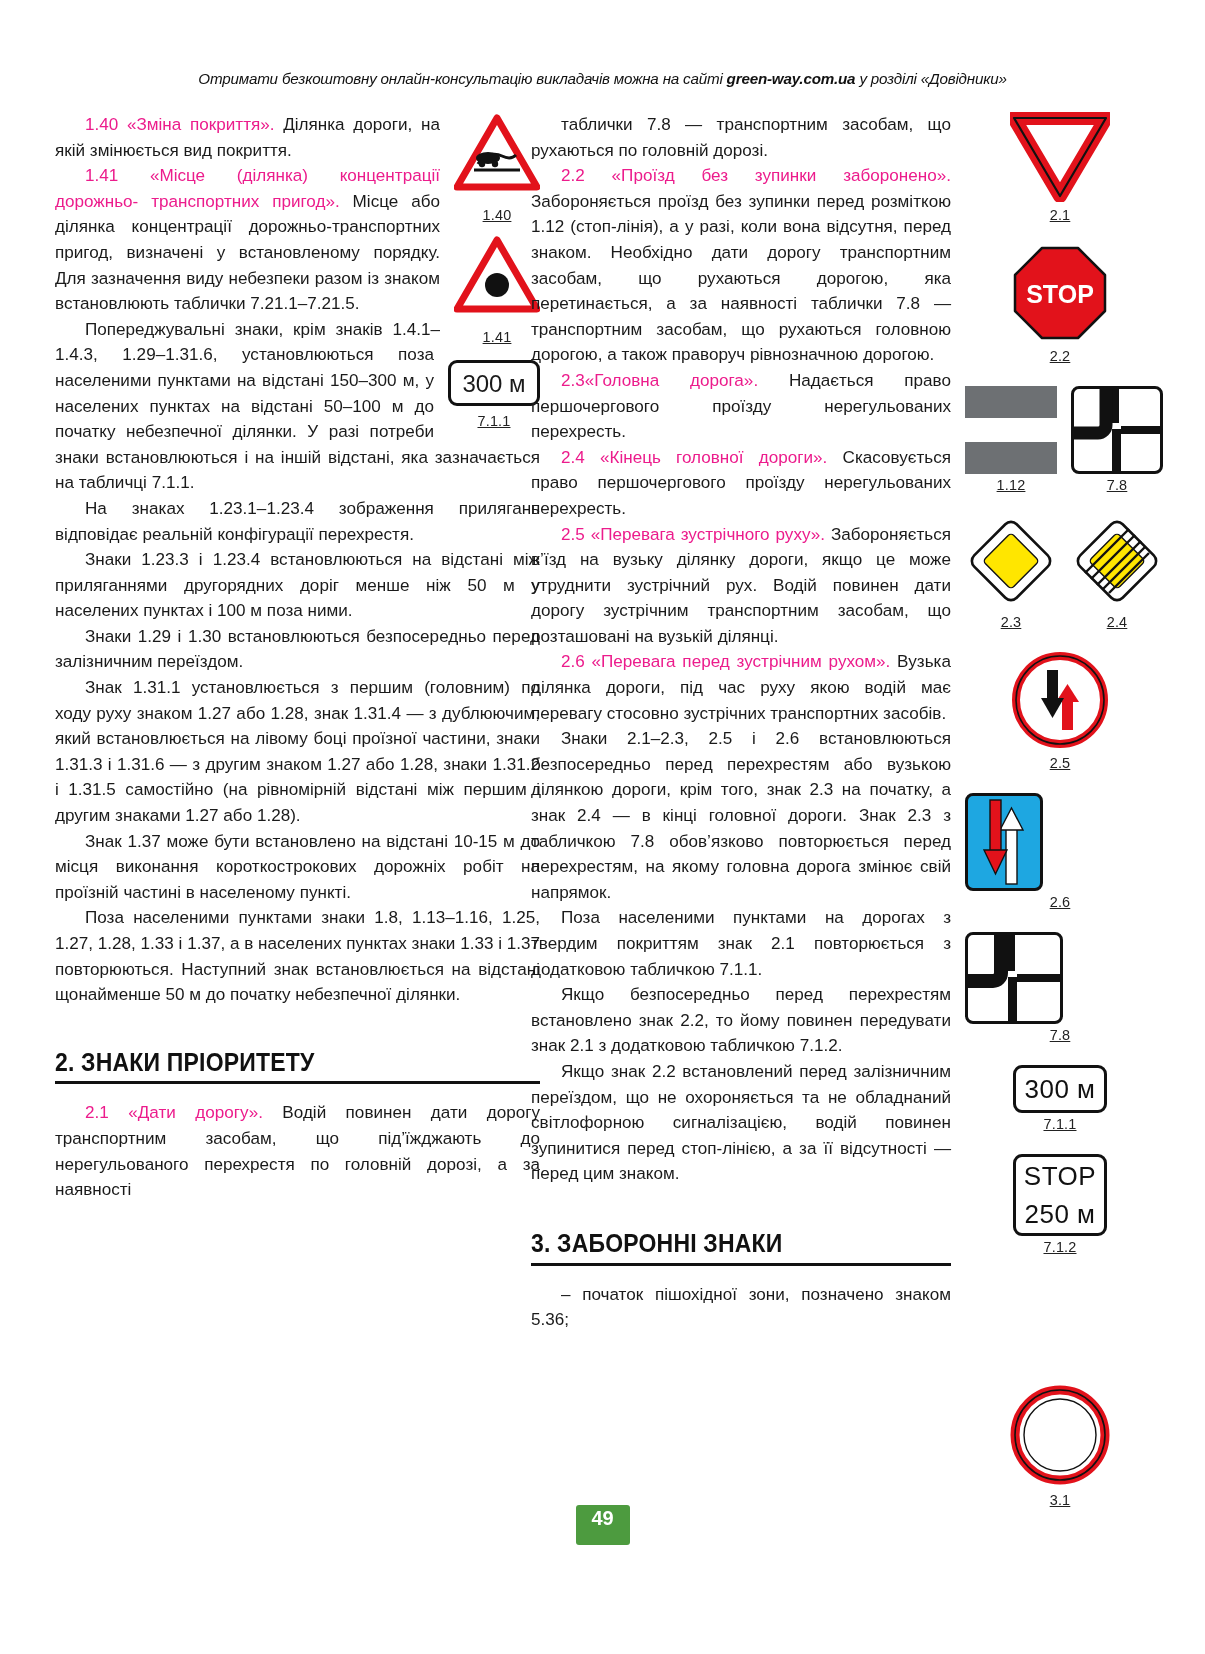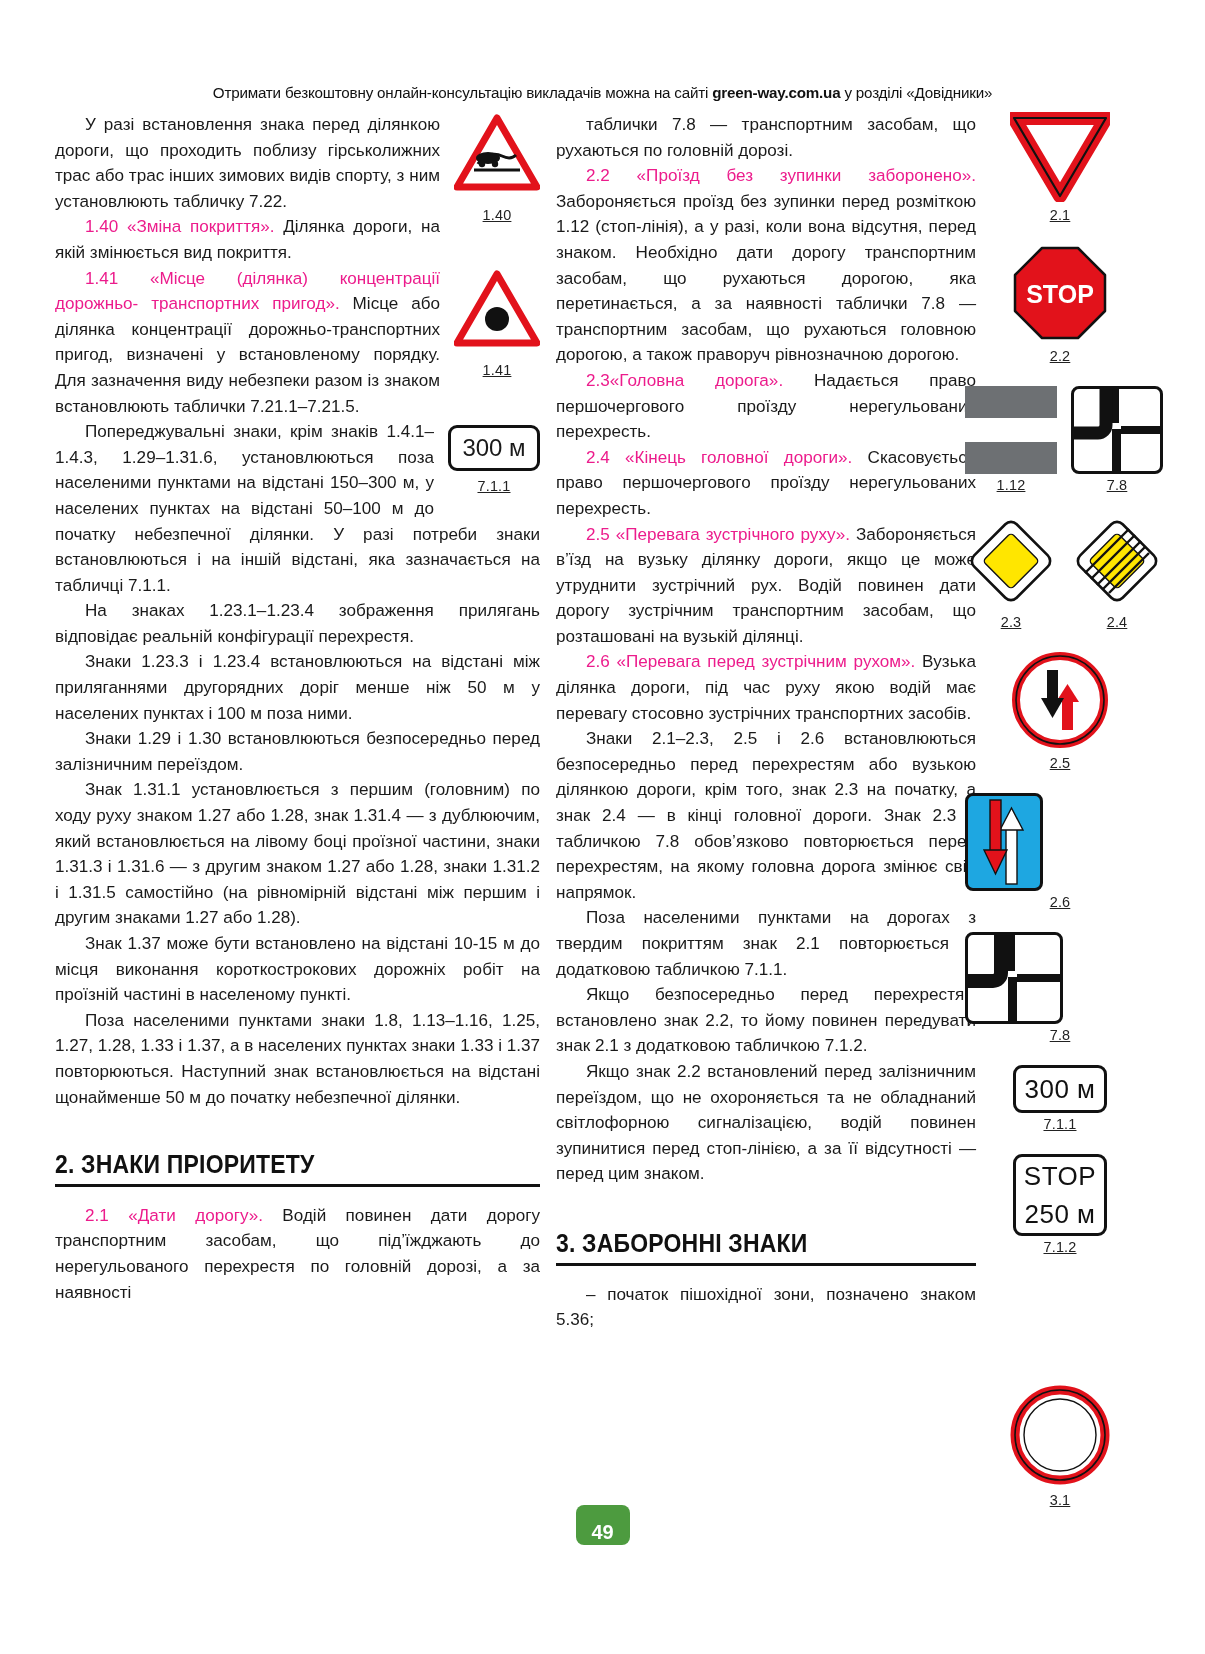--- a/index.html
+++ b/index.html
@@ -8,45 +8,46 @@
     width:1205px; height:1654px;
     background:#ffffff;
     font-family:"Liberation Sans", sans-serif;
     color:#1a1a1a;
     position:relative;
     overflow:hidden;
   }
 
   
   .runhead{
-    position:absolute; left:0; right:0; top:84px;
+    position:absolute; left:0; right:0; top:70px;
     text-align:center;
     font-size:15.2px;
     letter-spacing:-0.2px;
     color:#111;
     white-space:nowrap;
+    font-style:italic;
   }
   .runhead b{ font-weight:bold; }
 
   
   .page{
     position:absolute;
     left:55px; top:112px;
     width:1095px; height:1380px;
   }
   .col{
     position:absolute; top:0;
     font-size:17.1px;
     line-height:25.6px;
     text-align:justify;
     text-justify:inter-word;
     hyphens:none;
   }
   .col-left { left:0px;   width:485px; }
-  .col-right{ left:501px; width:420px; }
+  .col-right{ left:476px; width:420px; }
 
   p{ margin:0; text-indent:30px; }
   .pink{ color:#ec1c8c; }
 
   
   .fr{ float:right; clear:right; }
 
   
   .sec-head{
     font-size:25px;
@@ -149,22 +150,22 @@
   
   .warn-tri{ width:86px; height:78px; }
 
   
   .pagenum{
     position:absolute;
     left:50%; transform:translateX(-50%);
     top:1505px;
     width:54px; height:40px;
     background:#4d9b3f;
-    border-radius:8px;
-    display:flex; align-items:flex-end; justify-content:center;
+    border-radius:3px;
+    display:flex; align-items:flex-start; justify-content:center;
     color:#fff; font-size:20px; font-weight:bold;
     box-shadow:0 0 0 3px #ffffff;
   }
   .pagenum .inner{
     width:40px;height:26px;border-radius:6px;
     display:flex;align-items:center;justify-content:center;
   }
   .mb22{ margin-bottom:22px; }
   .mb30{ margin-bottom:30px; }
   .row2{ display:flex; gap:14px; }
@@ -189,21 +190,20 @@
             <path d="M24 50 c5,-9 16,-12 24,-8 c6,3 10,3 14,-1" stroke="#111" stroke-width="3" fill="none"></path>
             <ellipse cx="34" cy="44" rx="12" ry="6" fill="#111"></ellipse>
             <circle cx="28" cy="50" r="3.2" fill="#111"></circle>
             <circle cx="41" cy="50" r="3.2" fill="#111"></circle>
           </g>
         </svg>
       </div>
       <div class="sign-cap">1.40</div>
     </div>
 
-    <p class="mb0">У разі встановлення знака перед ділянкою дороги, що проходить поблизу гірськолижних трас або трас інших зимових видів спорту, з ним установлюють табличку 7.22.</p>
 
     <p>
       <span class="pink">1.40 «Зміна покриття».</span><span> Ділянка дороги, на якій змінюється вид покриття.</span>
     </p>
 
     <div class="fr sign-cell" style="margin:4px 0 4px 14px;">
       <div class="sg warn-tri">
         <svg width="86" height="78" viewBox="0 0 86 78">
           <polygon points="43,4 83,73 3,73" fill="#ffffff" stroke="#e2121b" stroke-width="7" stroke-linejoin="round"></polygon>
           <circle cx="43" cy="49" r="12" fill="#111"></circle>

